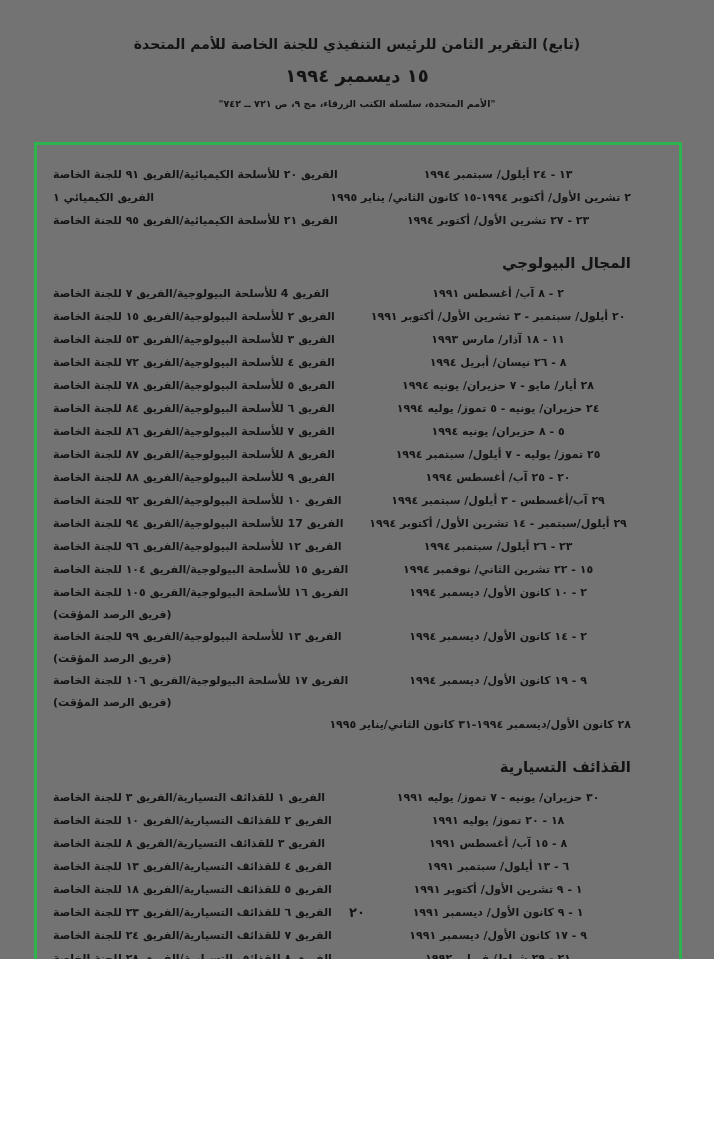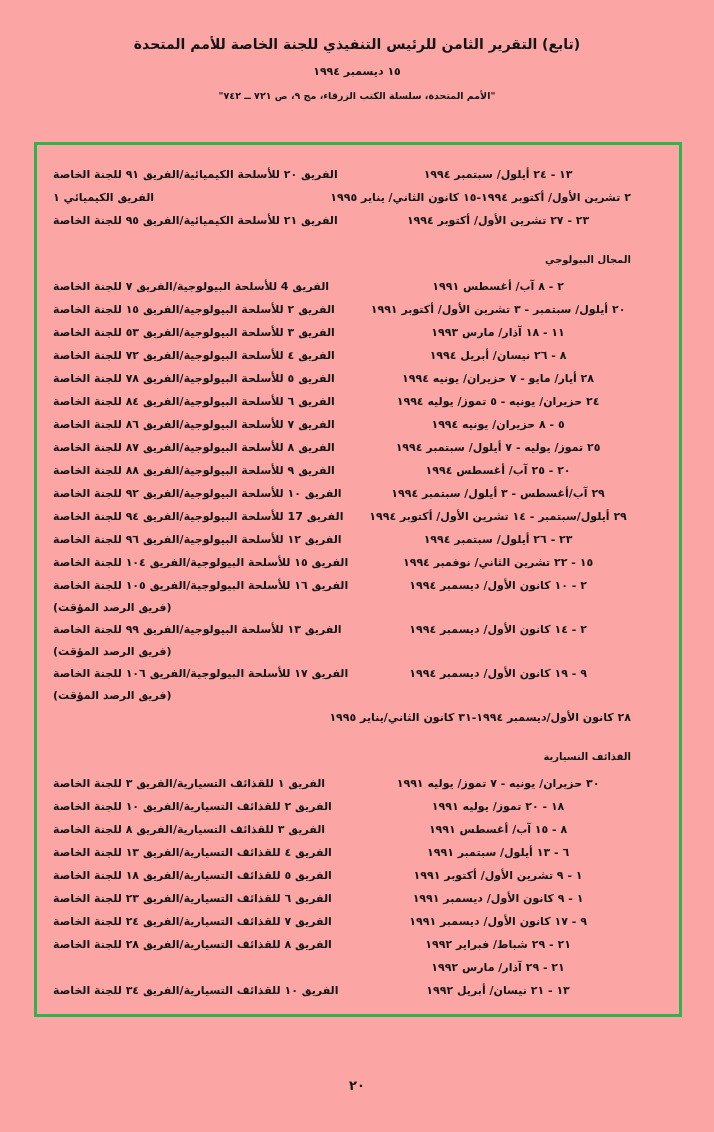--- a/index.html
+++ b/index.html
@@ -5,35 +5,35 @@
   html, body {
     margin: 0;
     padding: 0;
     background: #ffffff;
     font-family: "DejaVu Sans", sans-serif;
     color: #141414;
   }
   .page {
     position: relative;
     width: 714px;
-    height: 1132px;
-    background: #fca5a5;
+    height: 959px;
+    background: #737373;
     overflow: hidden;
     direction: rtl;
   }
   .header {
     text-align: center;
     padding-top: 36px;
   }
   .doc-title {
     font-size: 14px;
     font-weight: bold;
   }
   .doc-date {
-    font-size: 11px;
+    font-size: 18px;
     font-weight: bold;
     margin-top: 13px;
     letter-spacing: 2px;
   }
   .doc-source {
     font-size: 9.5px;
     font-weight: bold;
     margin-top: 12px;
   }
   .green-box {
@@ -61,21 +61,21 @@
     white-space: nowrap;
   }
   .cell-team {
     flex: 1 1 auto;
     text-align: left;
   }
   .team-note {
     line-height: 21px;
   }
   .section-heading {
-    font-size: 10px;
+    font-size: 15px;
     font-weight: bold;
     text-align: right;
     margin-top: 22px;
     margin-bottom: 10px;
   }
   .footer {
     position: absolute;
     bottom: 39px;
     left: 0;
     width: 100%;

